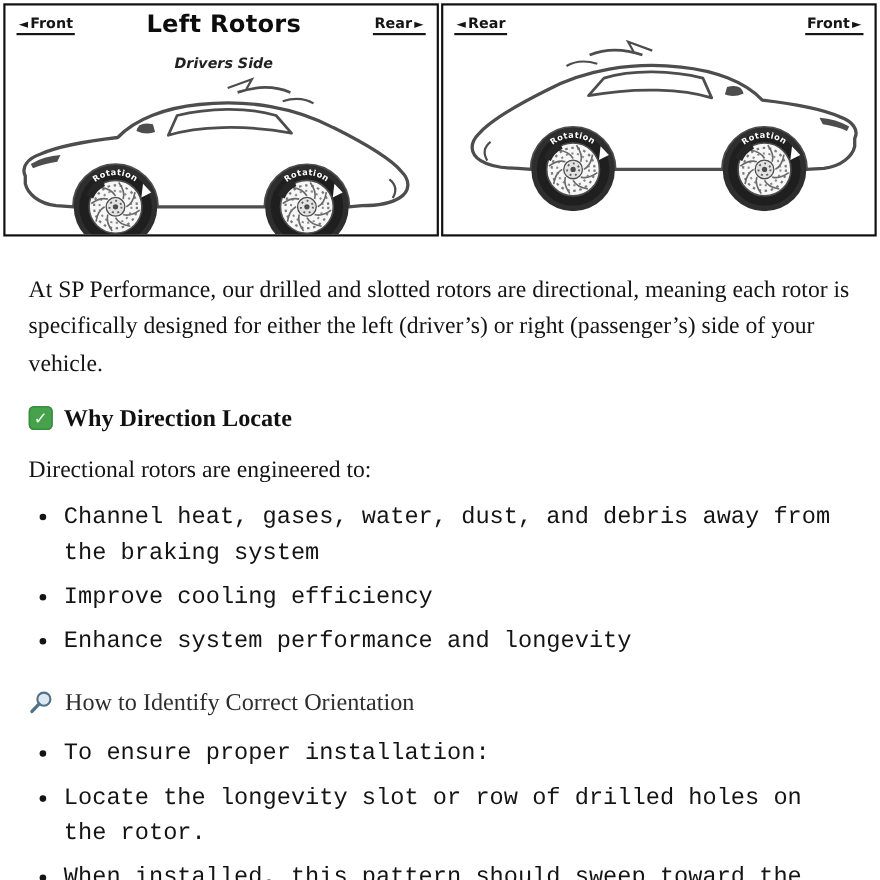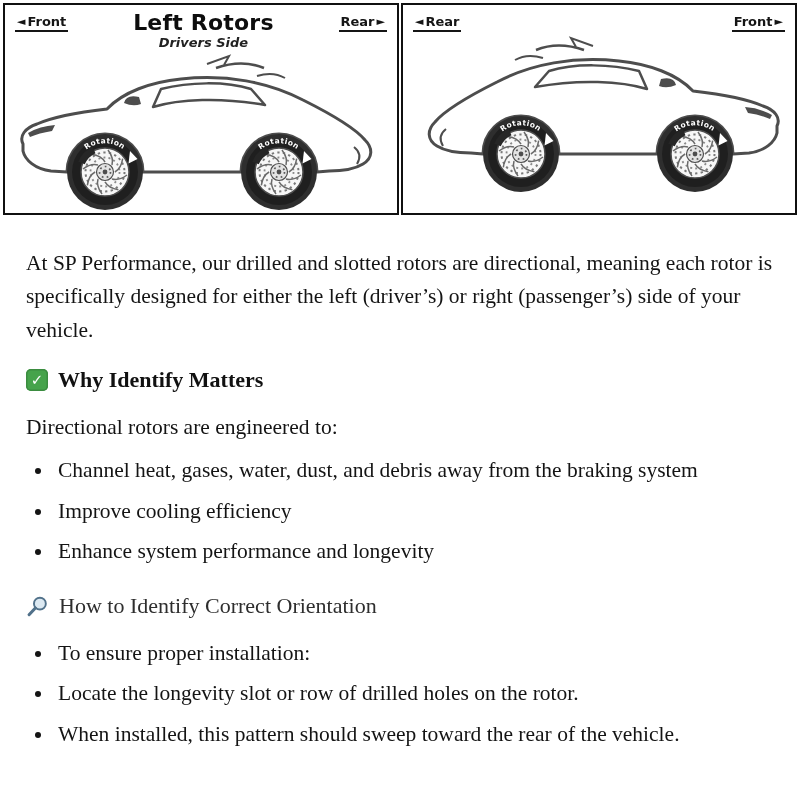--- a/index.html
+++ b/index.html
@@ -9,32 +9,32 @@
   
   .diagram { display:flex; gap:2px; padding:3px 3px 0 3px; }
   .panel { flex:1; border:2px solid #101010; background:#fff; height:212px; overflow:hidden; }
   .panel-header { display:flex; justify-content:space-between; align-items:flex-start;
                   padding:7px 10px 0 10px; font-family:"DejaVu Sans","Liberation Sans",sans-serif; }
   .dir { font-weight:bold; font-size:13px; color:#151515; border-bottom:2.5px solid #151515;
          padding:0 2px 1px 2px; display:flex; align-items:center; gap:2px; margin-top:2px; }
   .dir .tri { font-size:11px; line-height:1; }
   .title-block { text-align:center; margin-top:-2px; }
   .panel-title { font-weight:bold; font-size:22px; color:#0d0d0d; letter-spacing:.2px; }
-  .panel-subtitle { font-style:italic; font-weight:bold; font-size:13px; color:#222; }
+  .panel-subtitle { font-style:italic; font-weight:bold; font-size:13px; color:#222;margin-top:16px; }
   .car-svg { display:block; width:100%; height:158px; margin-top:2px; }
 
   
   .content { padding:16px 26px 0 26px; }
   .content p { font-size:21.5px; line-height:1.55; margin:16px 0 10px 0; }
   .intro { margin-bottom:16px !important; }
   h2.sec { font-size:22px; margin:20px 0 18px 0; display:flex; align-items:center; gap:10px;
            font-weight:bold; color:#111; }
   h2.sec.normal { font-weight:normal; color:#2e2e2e; margin-top:26px;text-align:right; }
   ul { margin:8px 0 12px 0; padding-left:28px; }
-  li { font-size:21.5px; line-height:1.5; margin-bottom:8px; padding-left:4px; }
+  li { font-size:21.5px; line-height:1.5; margin-bottom:8px; padding-left:4px;font-family:Liberation Mono, monospace; }
   li::marker { color:#141414; }
 
   .check-icon { display:inline-flex; align-items:center; justify-content:center;
                 width:22px; height:22px; border-radius:5px; background:#46a34b;
                 color:#fff; font-weight:bold; font-size:15px; flex:0 0 auto;
                 font-family:"DejaVu Sans",sans-serif; box-shadow:inset 0 0 0 1.5px #3b8c40; }
   .mag-icon { flex:0 0 auto; }
 </style>
 </head>
 <body>
@@ -128,21 +128,21 @@
 </div>
 
 <main class="content">
 
   <p class="intro">At SP Performance, our drilled and slotted rotors are directional, meaning each rotor is specifically designed for either the left (driver’s) or right (passenger’s) side of your vehicle.</p>
 
   <h2 class="sec">
     <span class="check-icon">
       <span>✓</span>
     </span>
-    <span>Why Identify Matters</span>
+    <span>Why Direction Locate</span>
   </h2>
 
   <p>Directional rotors are engineered to:</p>
 
   <ul>
     <li>Channel heat, gases, water, dust, and debris away from the braking system</li>
     <li>Improve cooling efficiency</li>
     <li>Enhance system performance and longevity</li>
   </ul>
 

